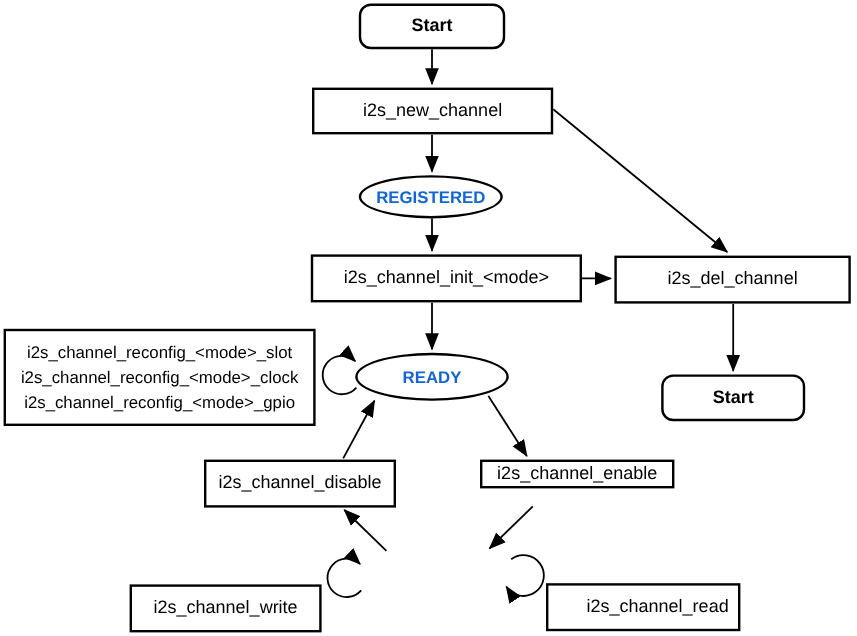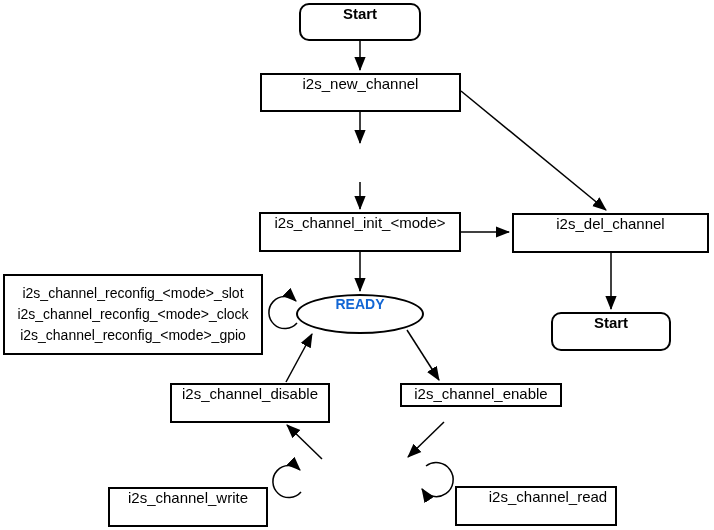--- a/index.html
+++ b/index.html
@@ -16,20 +16,21 @@
     left: 0; top: 0;
     width: 714px; height: 530px;
     z-index: 1;
   }
   .node {
     position: absolute;
     box-sizing: border-box;
     background: #ffffff;
     border: 2px solid #000000;
     display: flex;
+    align-items: center;
     justify-content: center;
     text-align: center;
     font-size: 15px;
     color: #000000;
     z-index: 2;
     line-height: 1.2;
   }
   .terminal {
     border-radius: 10px;
     font-weight: bold;
@@ -77,22 +78,25 @@
   </svg>
 
   <div class="node terminal" style="left:299px; top:3px; width:122px; height:38px;">
     <span>Start</span>
   </div>
 
   <div class="node" style="left:260px; top:73px; width:201px; height:39px;">
     <span>i2s_new_channel</span>
   </div>
 
+  <div class="node state" style="left:299px; top:146px; width:120px; height:36px;">
+    <span>REGISTERED</span>
+  </div>
 
-  <div class="node" style="left:259px; top:212px; width:202px; height:40px;">
+  <div class="node" style="left:259px; top:212px; width:226px; height:40px;">
     <span>i2s_channel_init_&lt;mode&gt;</span>
   </div>
 
   <div class="node" style="left:512px; top:213px; width:197px; height:40px;">
     <span>i2s_del_channel</span>
   </div>
 
   <div class="node terminal" style="left:551px; top:312px; width:120px; height:39px;">
     <span>Start</span>
   </div>

